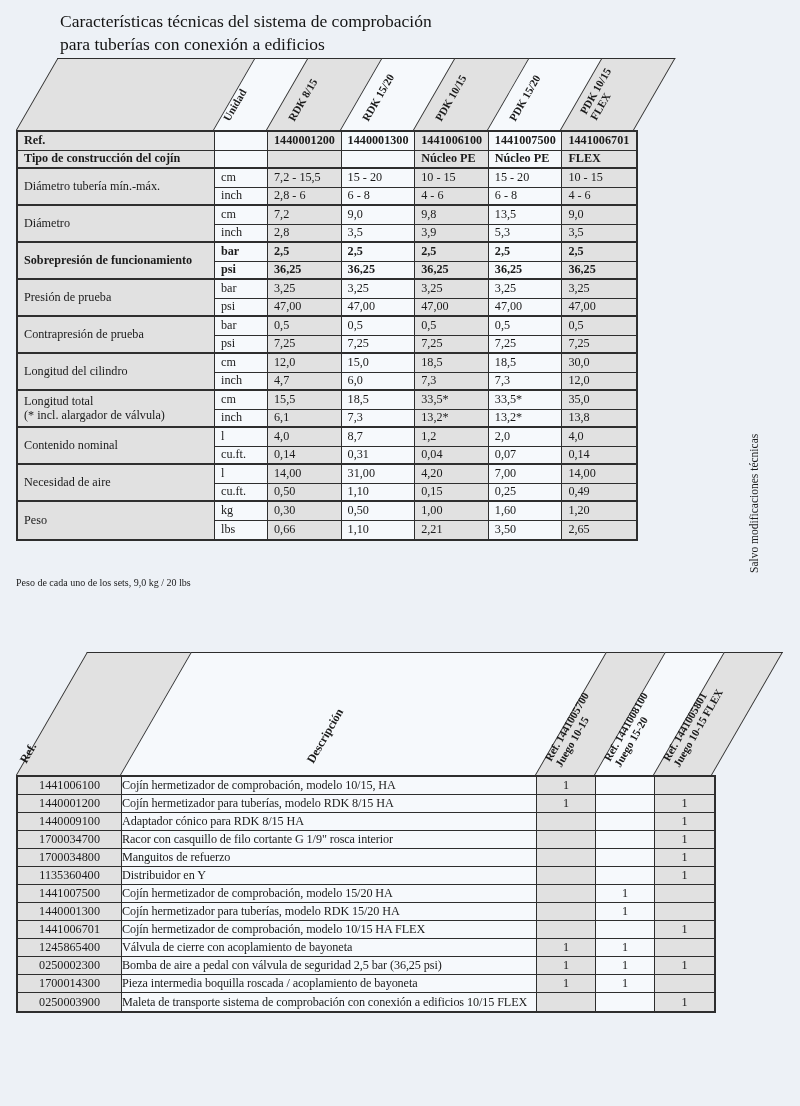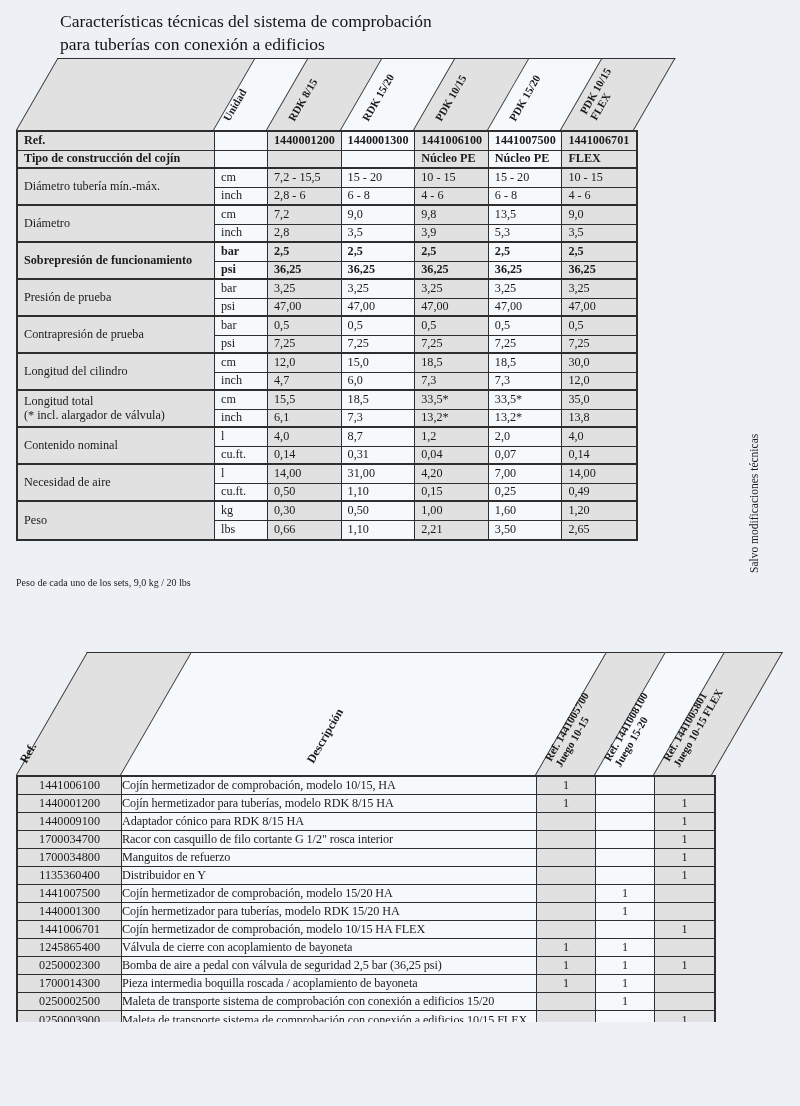--- a/index.html
+++ b/index.html
@@ -357,21 +357,21 @@
         </tr>
         <tr>
           <td class="g ctr">1440009100</td>
           <td class="w desc2">Adaptador cónico para RDK 8/15 HA</td>
           <td class="g ctr"></td>
           <td class="w ctr"></td>
           <td class="g ctr">1</td>
         </tr>
         <tr>
           <td class="g ctr">1700034700</td>
-          <td class="w desc2">Racor con casquillo de filo cortante G 1/2" rosca interior</td>
+          <td class="w desc2">Racor con casquillo de filo cortante G 1/9" rosca interior</td>
           <td class="g ctr"></td>
           <td class="w ctr"></td>
           <td class="g ctr">1</td>
         </tr>
         <tr>
           <td class="g ctr">1700034800</td>
           <td class="w desc2">Manguitos de refuerzo</td>
           <td class="g ctr"></td>
           <td class="w ctr"></td>
           <td class="g ctr">1</td>
@@ -415,27 +415,20 @@
           <td class="g ctr">0250002300</td>
           <td class="w desc2">Bomba de aire a pedal con válvula de seguridad 2,5 bar (36,25 psi)</td>
           <td class="g ctr">1</td>
           <td class="w ctr">1</td>
           <td class="g ctr">1</td>
         </tr>
         <tr>
           <td class="g ctr">1700014300</td>
           <td class="w desc2">Pieza intermedia boquilla roscada / acoplamiento de bayoneta</td>
           <td class="g ctr">1</td>
-          <td class="w ctr">1</td>
-          <td class="g ctr"></td>
-        </tr>
-        <tr>
-          <td class="g ctr">0250002500</td>
-          <td class="w desc2">Maleta de transporte sistema de comprobación con conexión a edificios 15/20</td>
-          <td class="g ctr"></td>
           <td class="w ctr">1</td>
           <td class="g ctr"></td>
         </tr>
         <tr class="lastrow">
           <td class="g ctr">0250003900</td>
           <td class="w desc2">Maleta de transporte sistema de comprobación con conexión a edificios 10/15 FLEX</td>
           <td class="g ctr"></td>
           <td class="w ctr"></td>
           <td class="g ctr">1</td>
         </tr>

